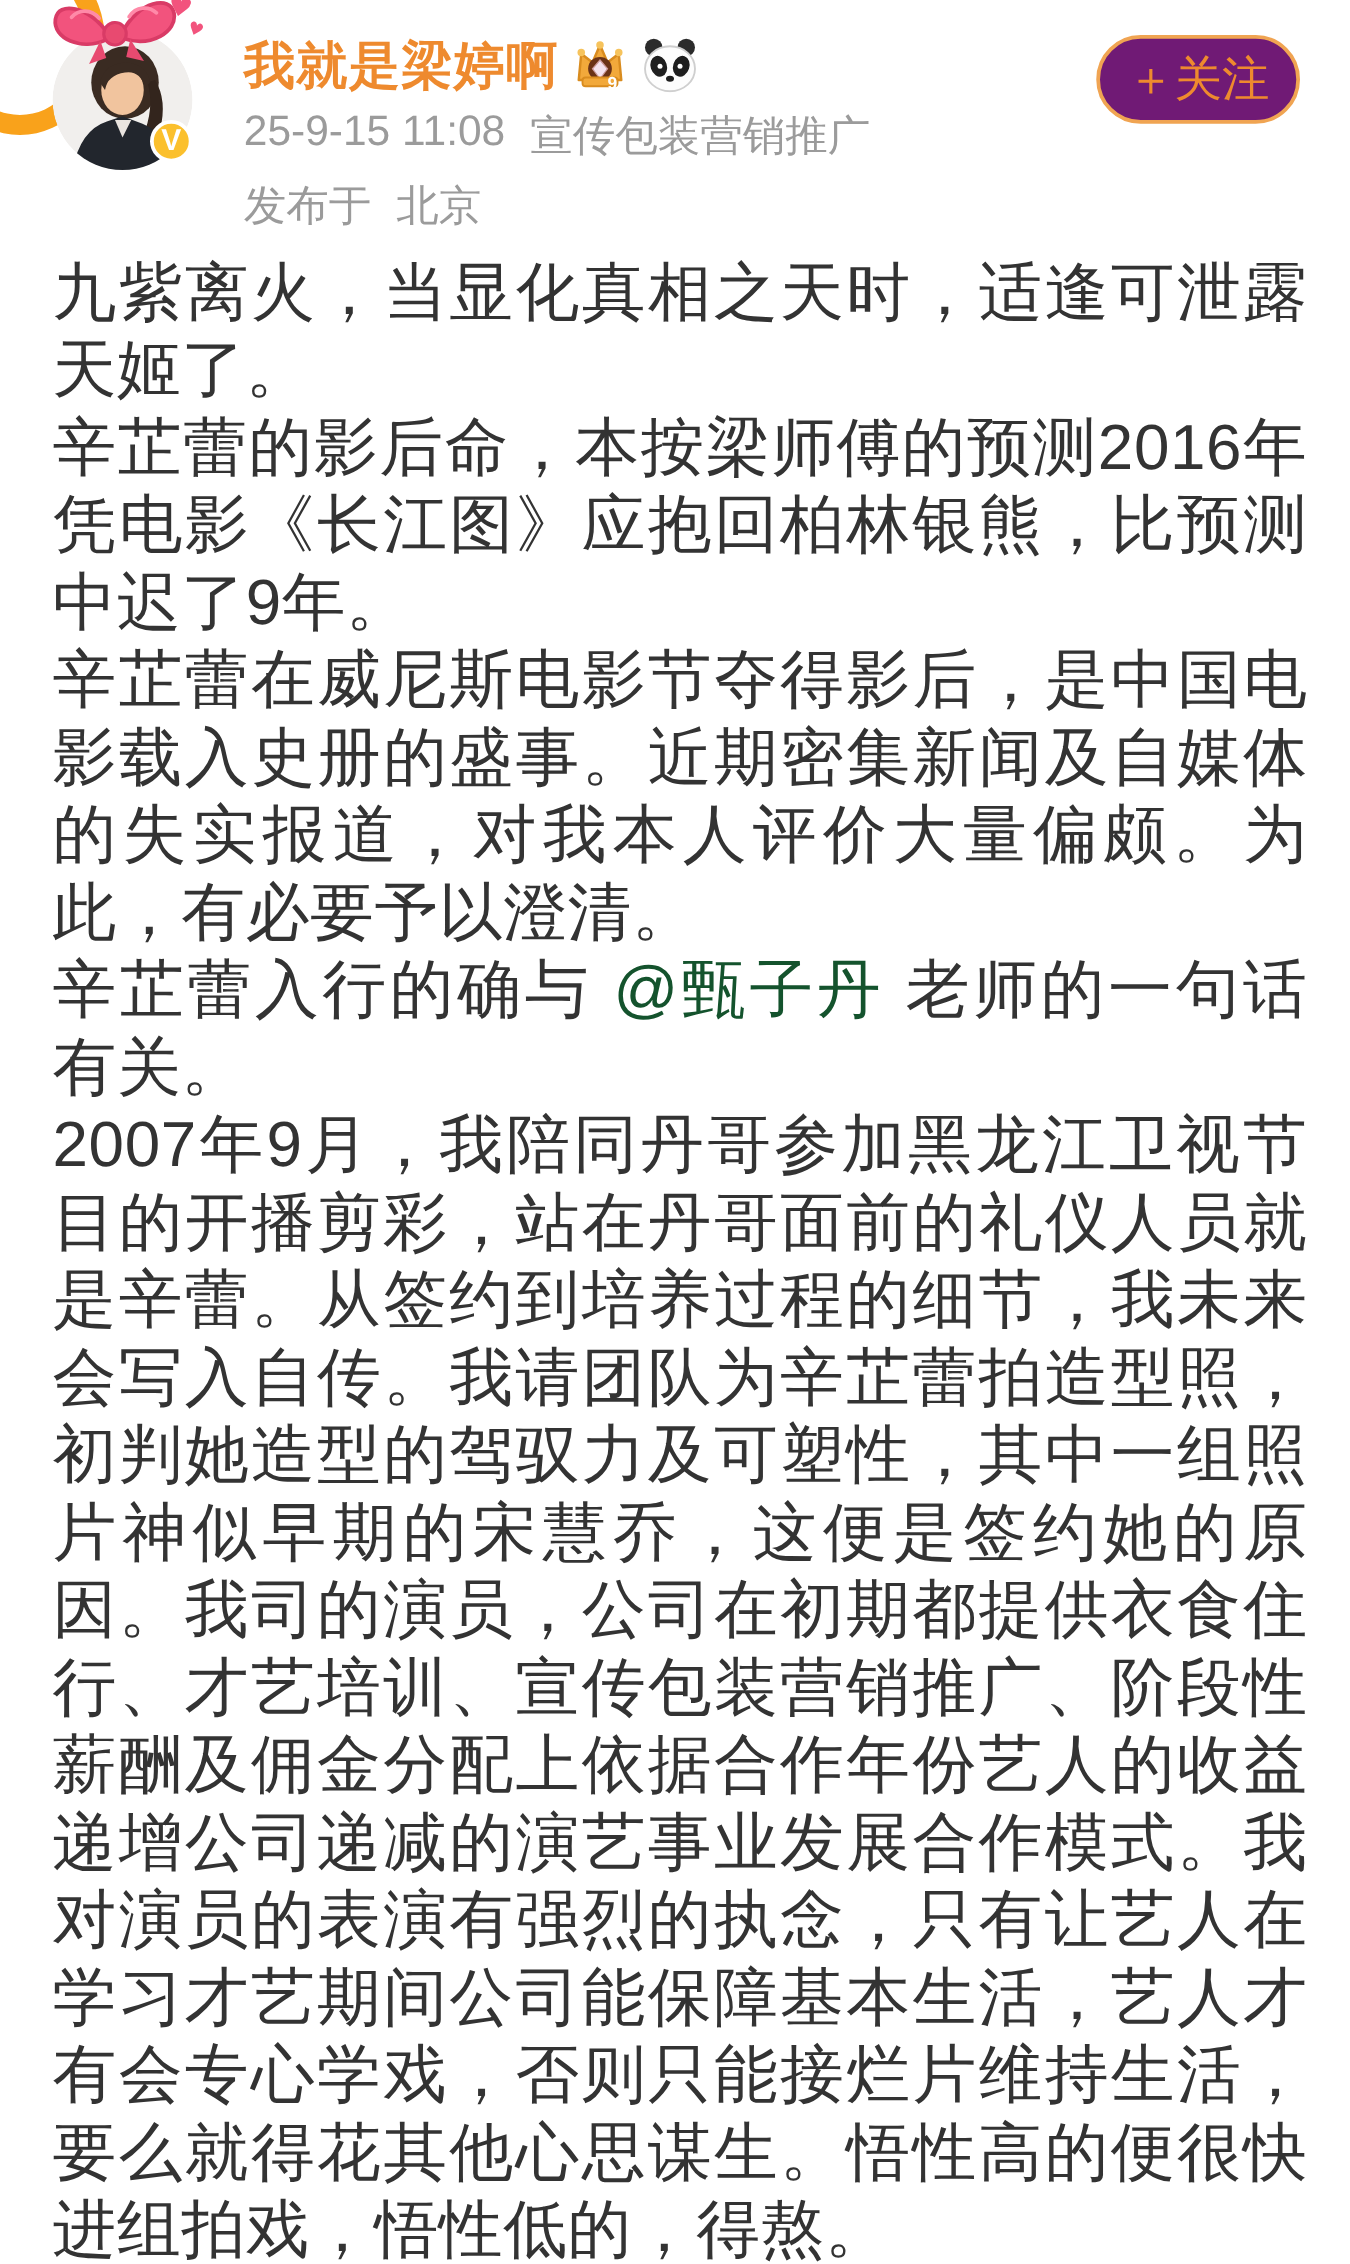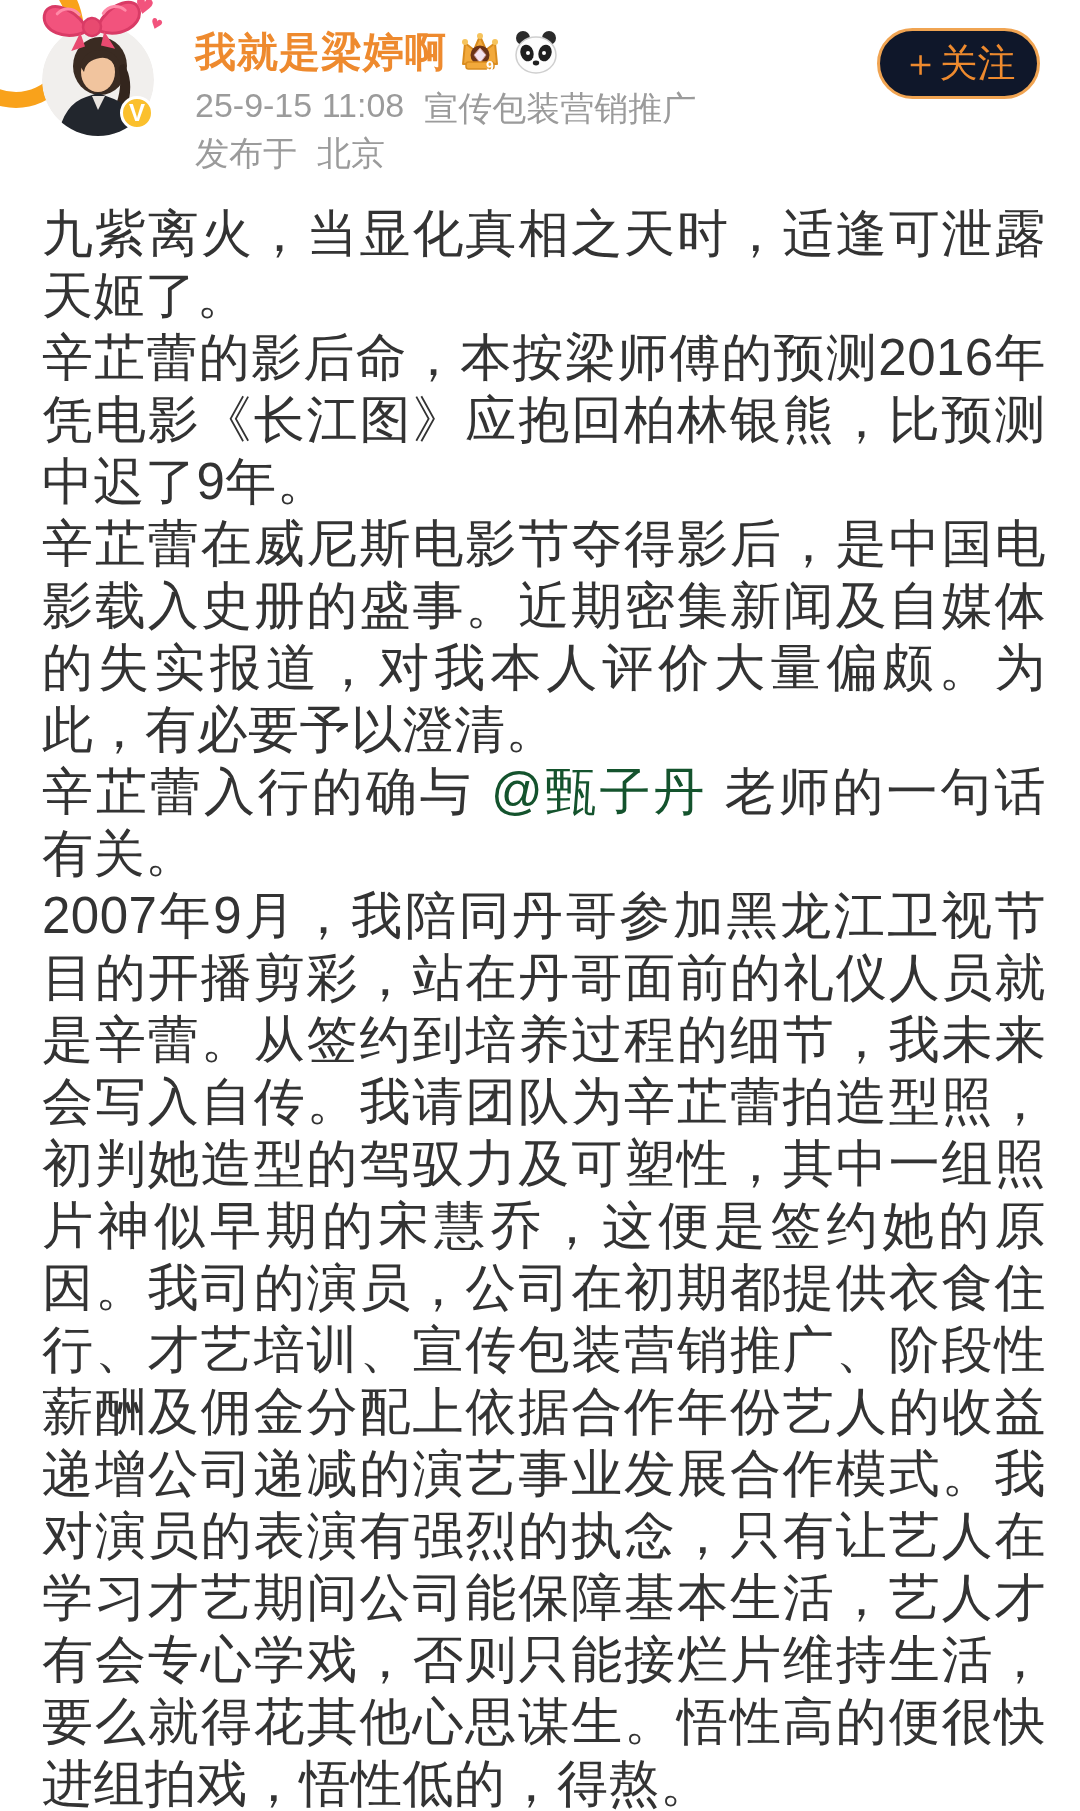--- a/index.html
+++ b/index.html
@@ -68,27 +68,27 @@
 
   
   .meta-line {
     position: absolute; left: 195px;
     color: #9b9b9b;
     font-size: 34px;
     display: flex; gap: 20px;
     white-space: nowrap;
   }
   .meta-1 { top: 86px; justify-content: center; }
-  .meta-2 { top: 131px; }
+  .meta-2 { top: 142px; }
 
   
   .follow-btn {
     position: absolute; left: 877px; top: 28px;
     width: 163px; height: 71px;
-    background: #0f172a;
+    background: #701a75;
     border: 3px solid #f0a452;
     border-radius: 36px;
     color: #ee8a2e;
     font-size: 38px;
     font-family: "Liberation Sans", "DejaVu Sans", sans-serif;
     display: flex; align-items: center; justify-content: center;
     box-sizing: border-box;
     padding: 0;
     cursor: pointer;
   }

